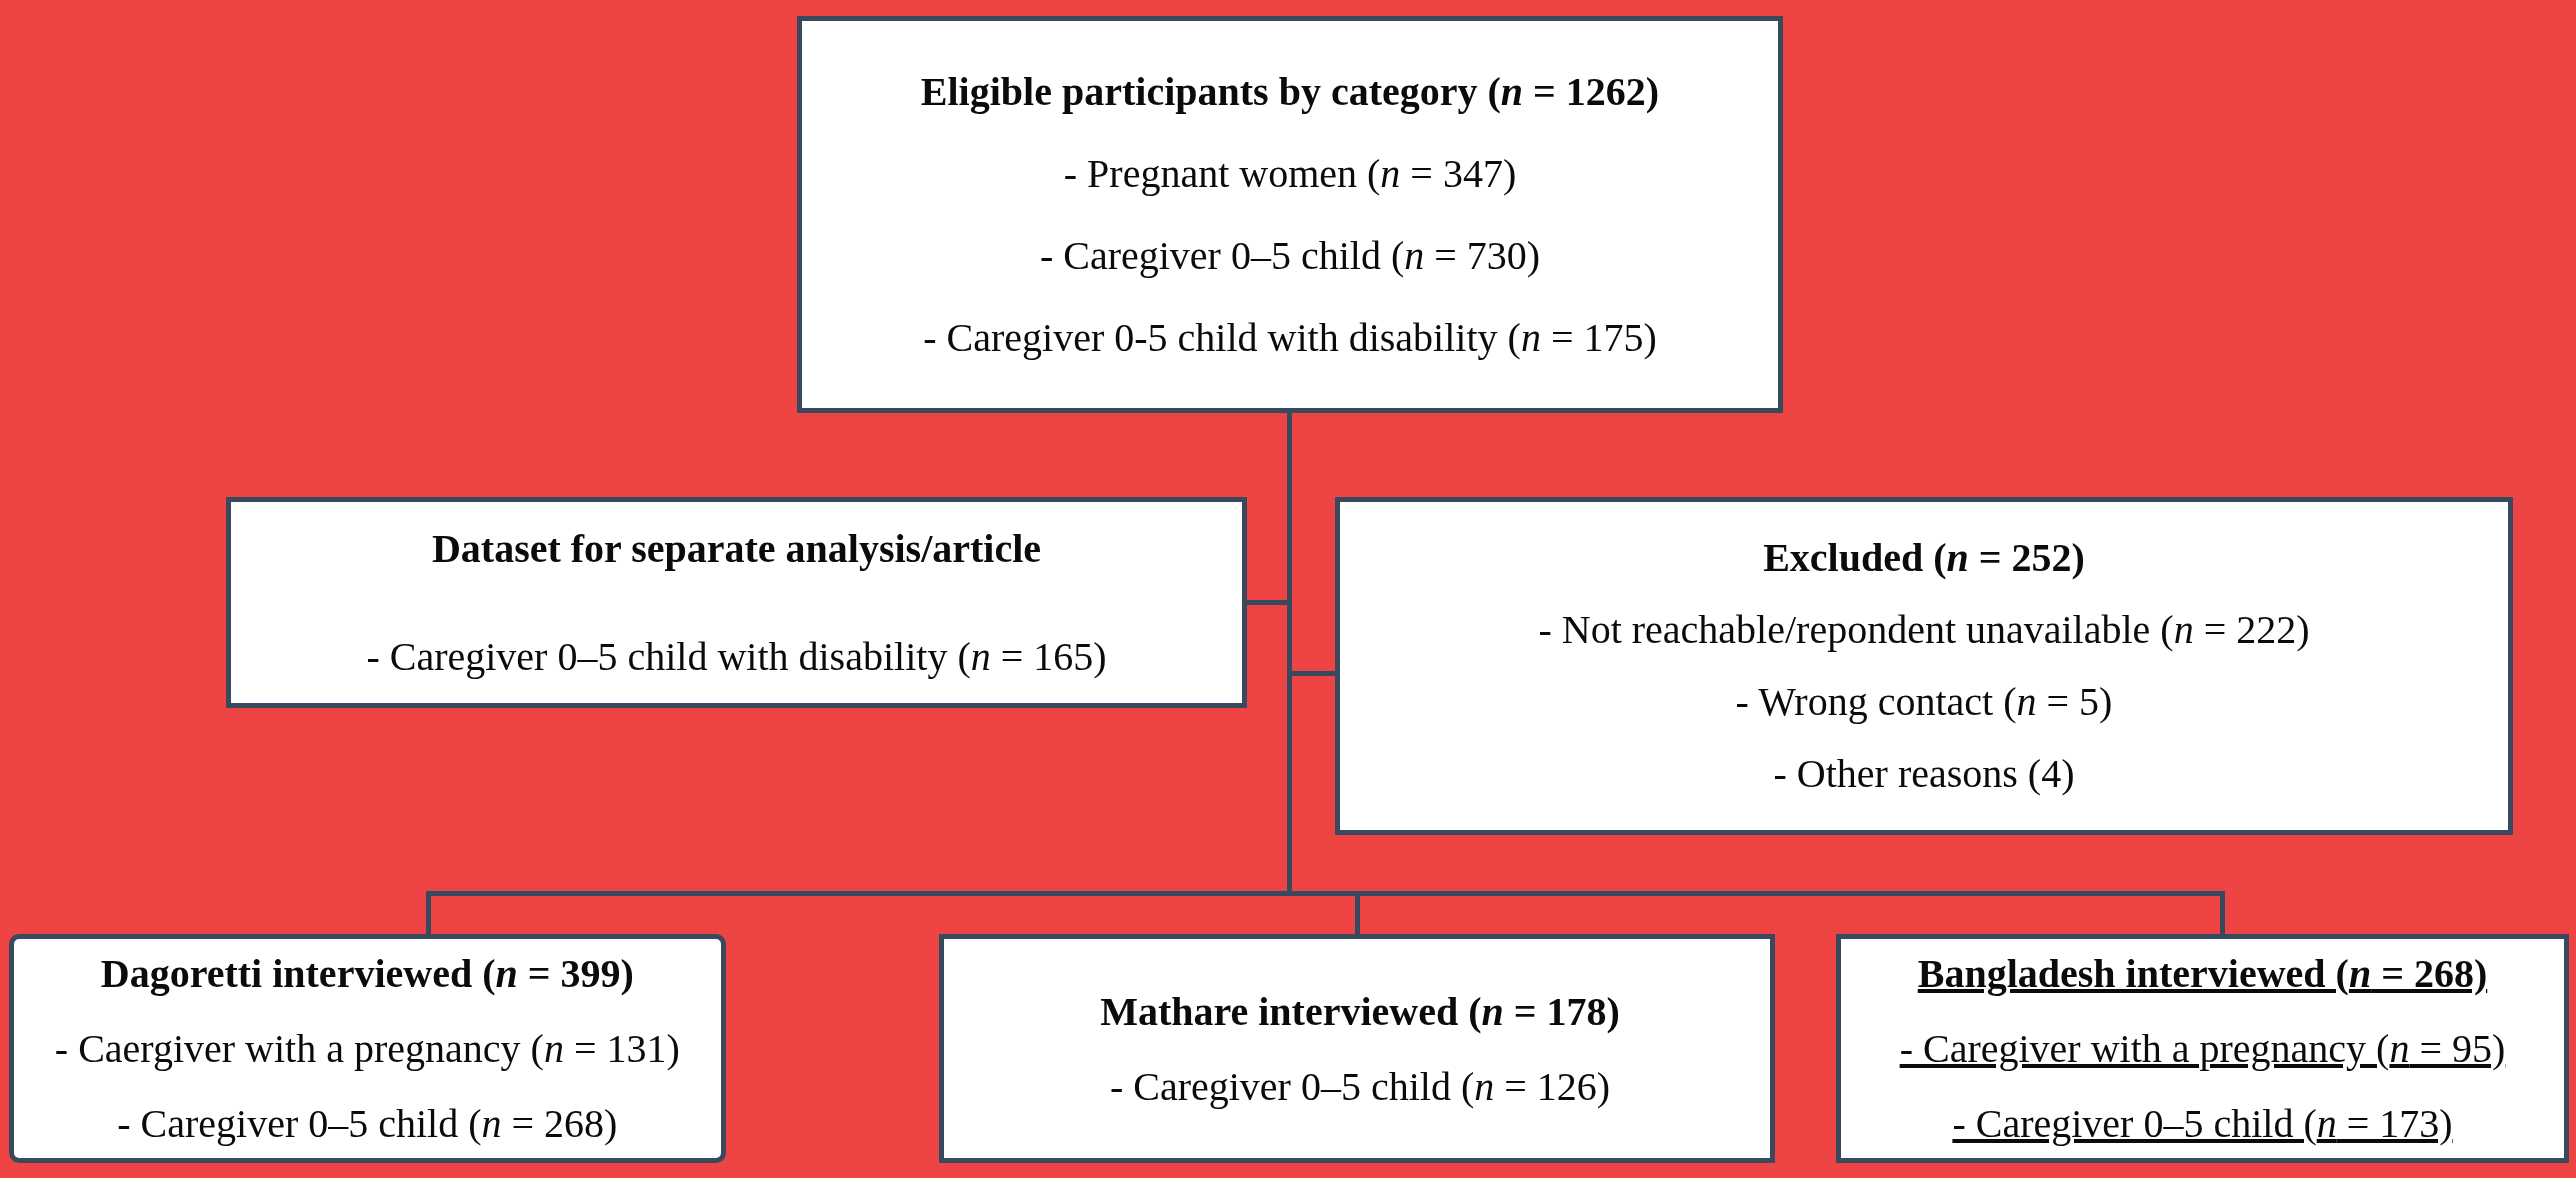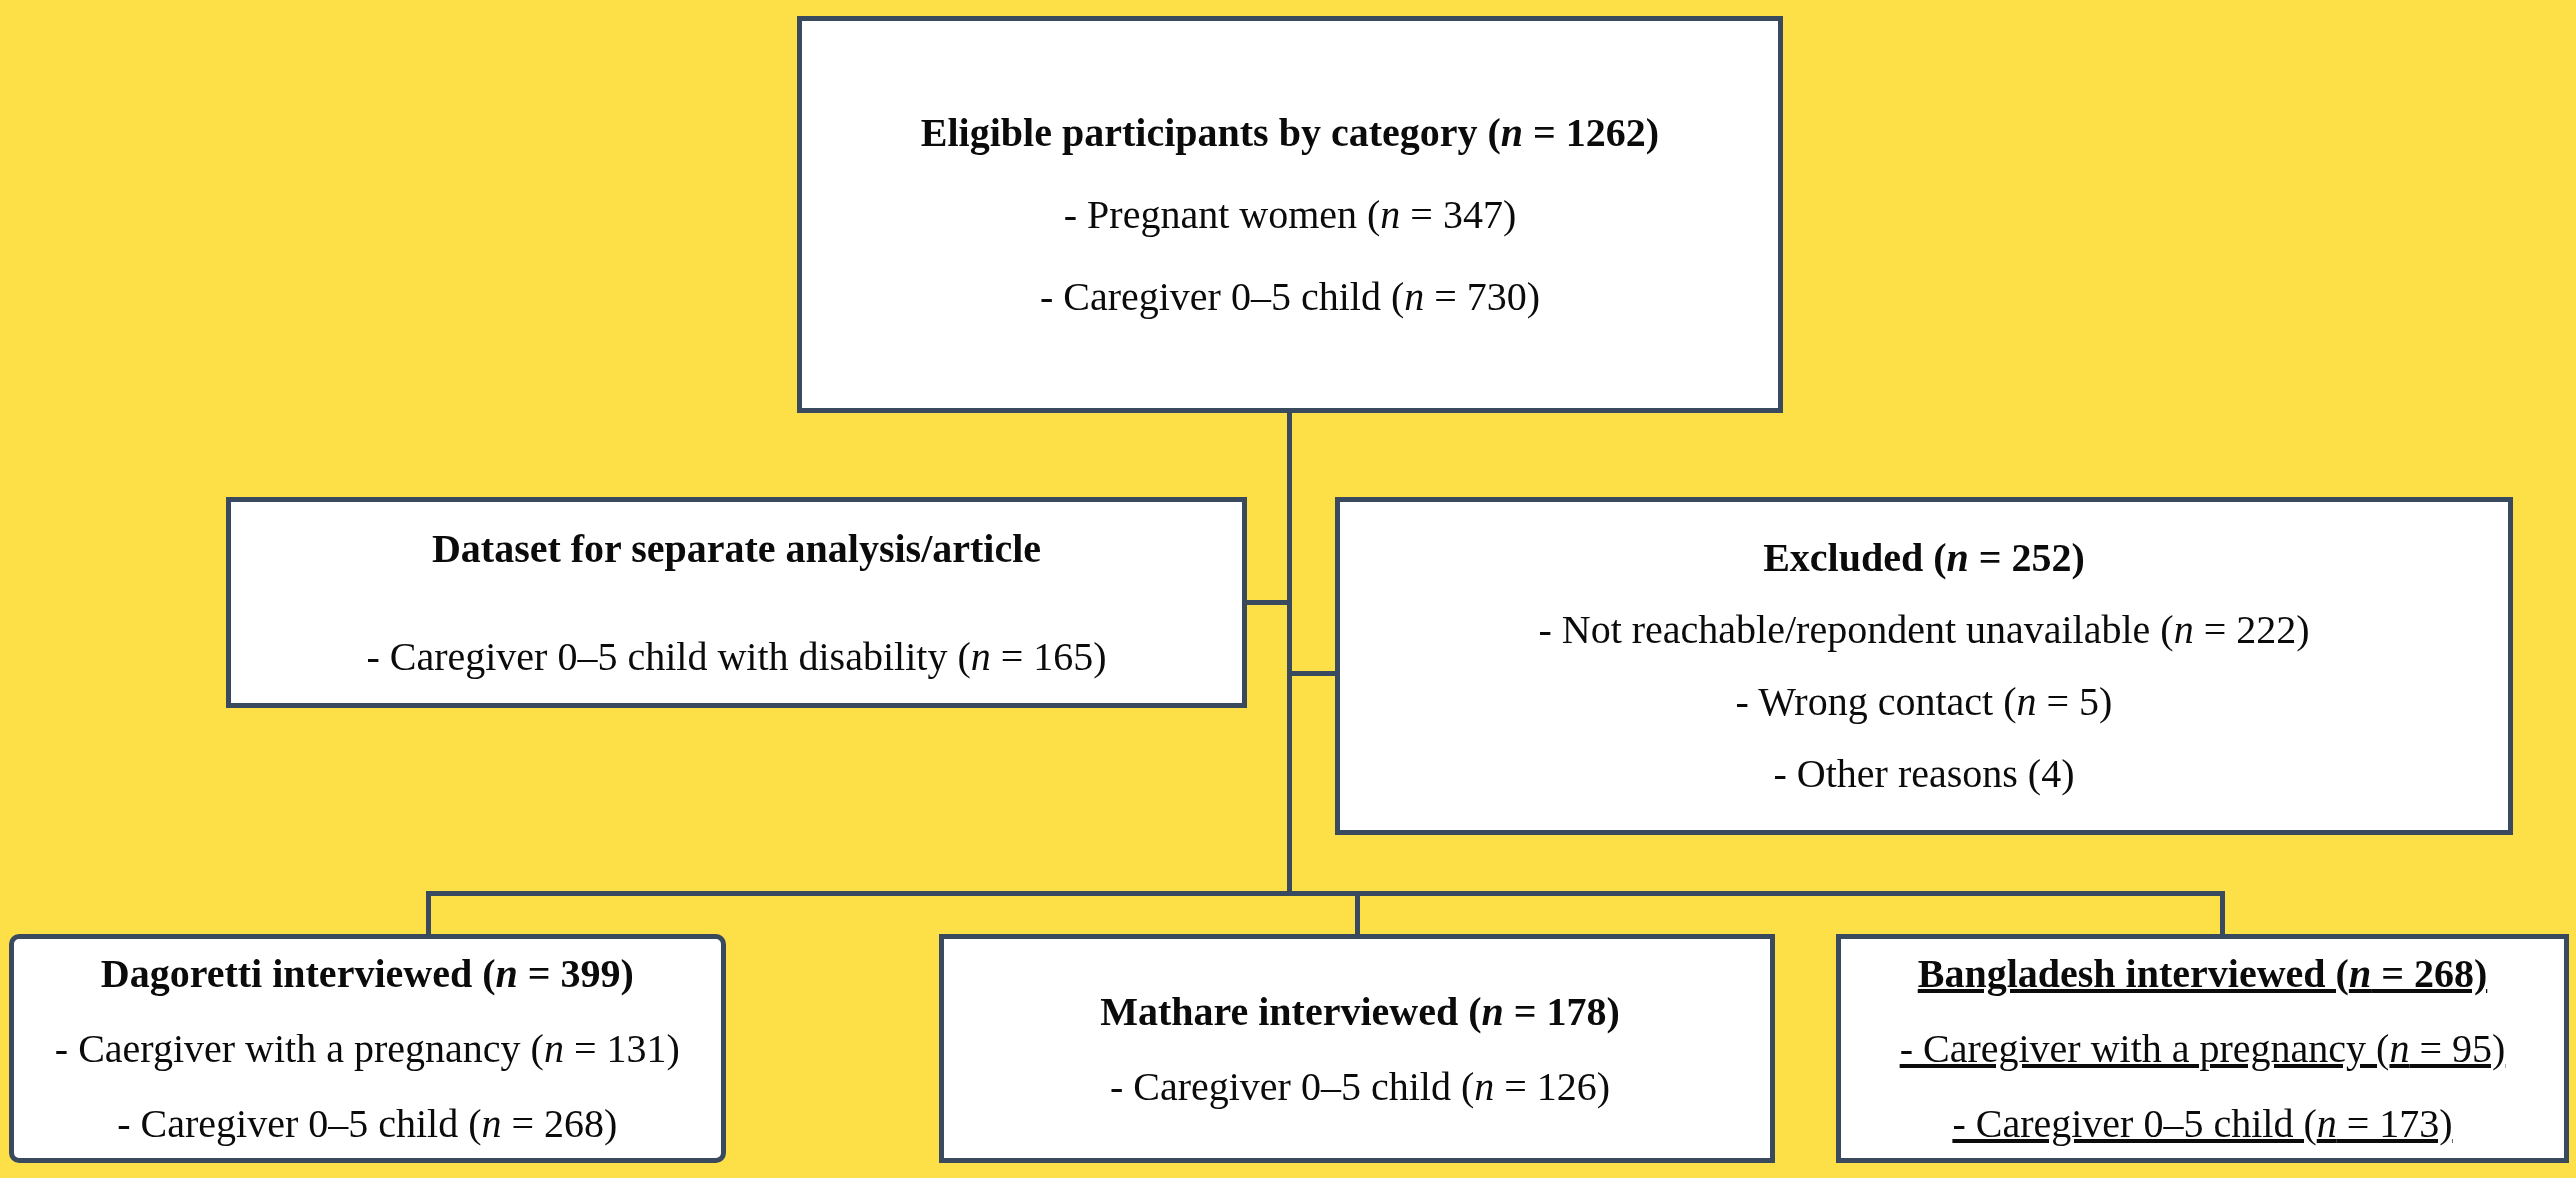--- a/index.html
+++ b/index.html
@@ -4,21 +4,21 @@
 <style>
   html, body {
     margin: 0;
     padding: 0;
     background: #ffffff;
   }
   .canvas {
     position: relative;
     width: 2576px;
     height: 1178px;
-    background: #fde047;
+    background: #ef4444;
     font-family: "Liberation Serif", "DejaVu Serif", serif;
     color: #0b0b0b;
     overflow: hidden;
   }
   .box {
     position: absolute;
     box-sizing: border-box;
     border: 5.3px solid #3a4a5e;
     background: #ffffff;
     display: flex;
@@ -68,20 +68,21 @@
   <div class="connector conn-h-excluded"></div>
   <div class="connector conn-h-branch"></div>
   <div class="connector conn-stub-left"></div>
   <div class="connector conn-stub-mid"></div>
   <div class="connector conn-stub-right"></div>
 
   <div class="box box-eligible">
     <div class="txt title">Eligible participants by category (<i>n</i> = 1262)</div>
     <div class="txt item">- Pregnant women (<i>n</i> = 347)</div>
     <div class="txt item">- Caregiver 0–5 child (<i>n</i> = 730)</div>
+    <div class="txt item">- Caregiver 0-5 child with disability (<i>n</i> = 175)</div>
   </div>
 
   <div class="box box-dataset">
     <div class="txt title">Dataset for separate analysis/article</div>
     <div class="txt item">- Caregiver 0–5 child with disability (<i>n</i> = 165)</div>
   </div>
 
   <div class="box box-excluded">
     <div class="txt title">Excluded (<i>n</i> = 252)</div>
     <div class="txt item">- Not reachable/repondent unavailable (<i>n</i> = 222)</div>

